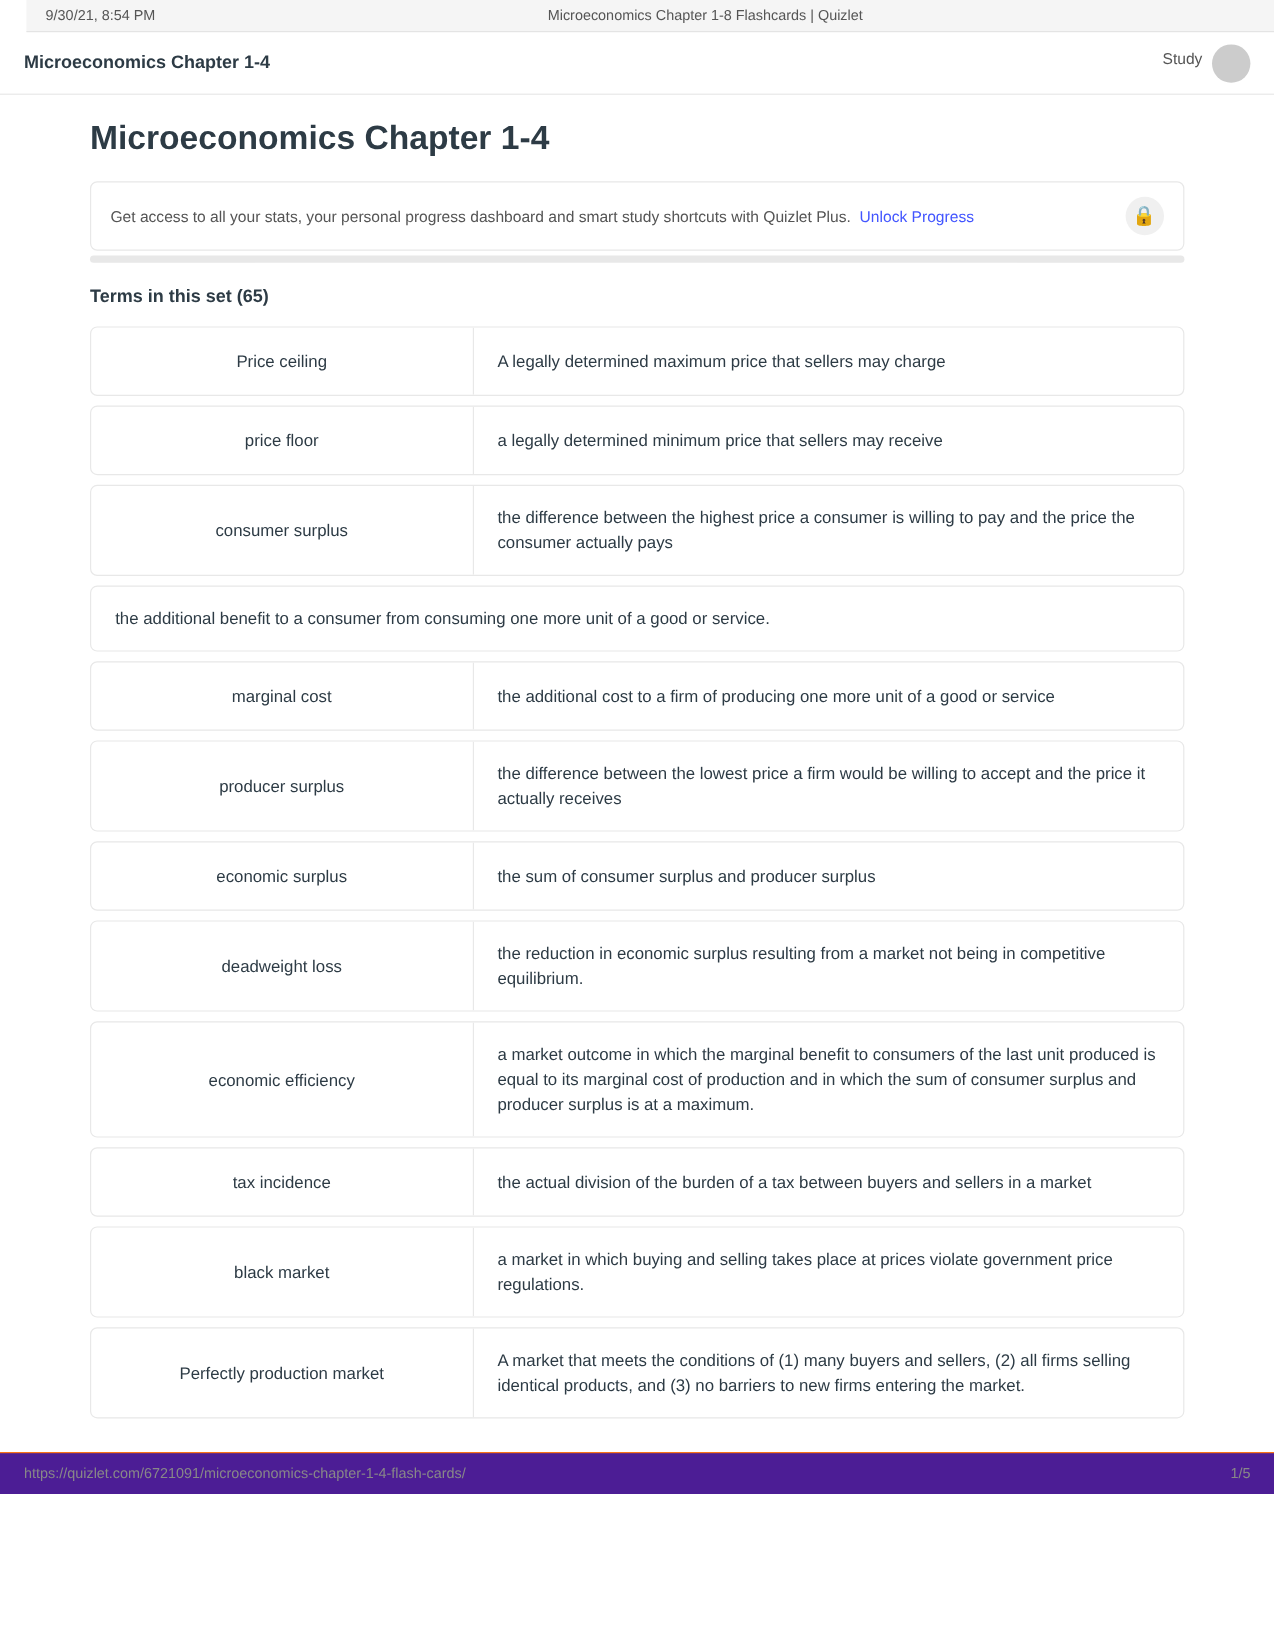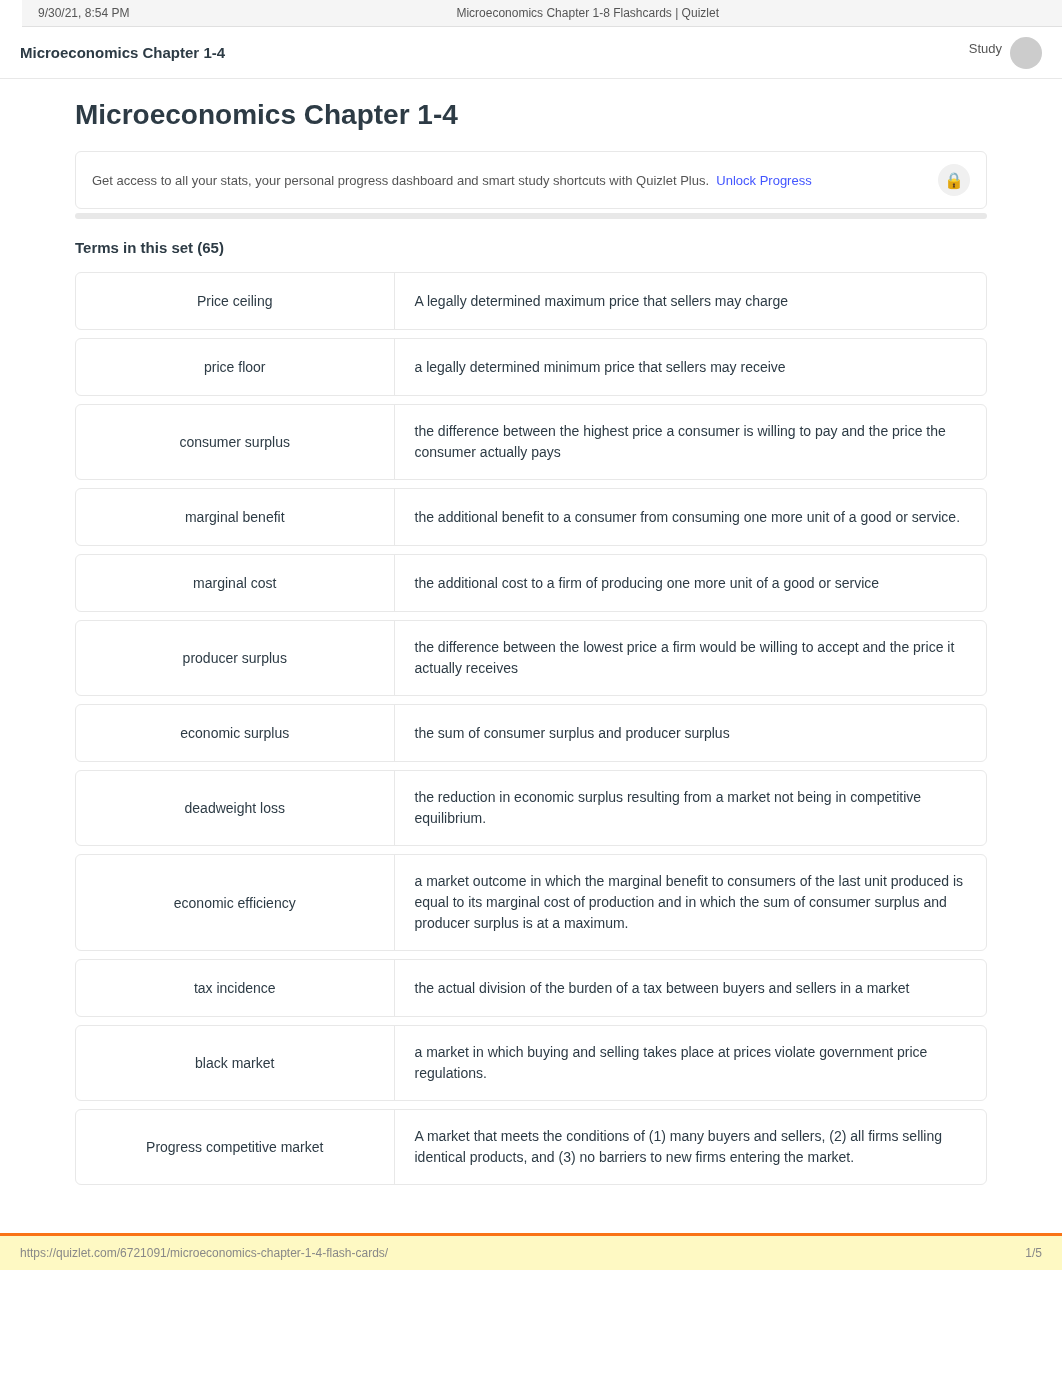--- a/index.html
+++ b/index.html
@@ -150,23 +150,22 @@
       line-height: 1.5;
     }
 
     .bottom-bar {
       display: flex;
       align-items: center;
       justify-content: space-between;
       padding: 10px 20px;
       font-size: 12px;
       color: #888;
-      border-top: 3px solid #f97316;
-      background: #fef9c3;
-      margin-top: 20px;
+      border-top: 1px solid #f97316;
+      background: #4c1d95;
     }
   </style>
 </head>
 <body>
 
 <div class="browser-bar">
   <span class="timestamp">9/30/21, 8:54 PM</span>
   <span class="page-title-bar">Microeconomics Chapter 1-8 Flashcards | Quizlet</span>
 </div>
 
@@ -203,21 +202,20 @@
       </div>
       <div class="term-row">
         <div class="term-cell">price floor</div>
         <div class="definition-cell">a legally determined minimum price that sellers may receive</div>
       </div>
       <div class="term-row">
         <div class="term-cell">consumer surplus</div>
         <div class="definition-cell">the difference between the highest price a consumer is willing to pay and the price the consumer actually pays</div>
       </div>
       <div class="term-row">
-        <div class="term-cell">marginal benefit</div>
         <div class="definition-cell">the additional benefit to a consumer from consuming one more unit of a good or service.</div>
       </div>
       <div class="term-row">
         <div class="term-cell">marginal cost</div>
         <div class="definition-cell">the additional cost to a firm of producing one more unit of a good or service</div>
       </div>
       <div class="term-row">
         <div class="term-cell">producer surplus</div>
         <div class="definition-cell">the difference between the lowest price a firm would be willing to accept and the price it actually receives</div>
       </div>
@@ -235,21 +233,21 @@
       </div>
       <div class="term-row">
         <div class="term-cell">tax incidence</div>
         <div class="definition-cell">the actual division of the burden of a tax between buyers and sellers in a market</div>
       </div>
       <div class="term-row">
         <div class="term-cell">black market</div>
         <div class="definition-cell">a market in which buying and selling takes place at prices violate government price regulations.</div>
       </div>
       <div class="term-row">
-        <div class="term-cell">Progress competitive market</div>
+        <div class="term-cell">Perfectly production market</div>
         <div class="definition-cell">A market that meets the conditions of (1) many buyers and sellers, (2) all firms selling identical products, and (3) no barriers to new firms entering the market.</div>
       </div>
     </div>
 
 </div>
 
 <div class="bottom-bar">
   <span>https://quizlet.com/6721091/microeconomics-chapter-1-4-flash-cards/</span>
   <span>1/5</span>
 </div>

